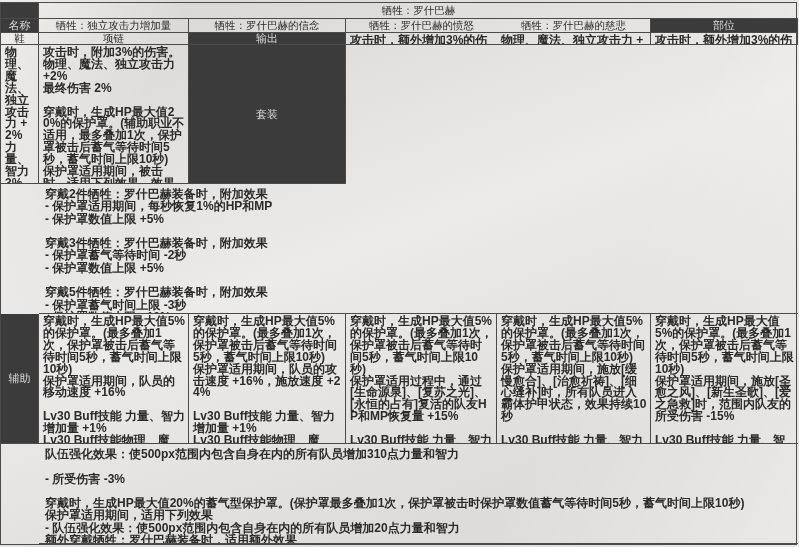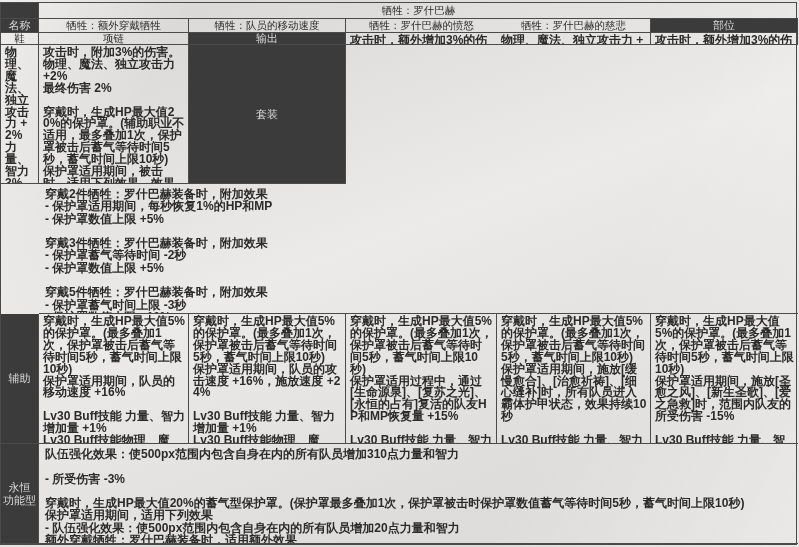--- a/index.html
+++ b/index.html
@@ -65,22 +65,22 @@
 </head>
 <body>
 
 <div class="stage">
   <div class="tbl">
 
     <div class="lab"></div>
     <div class="c head span5">牺牲：罗什巴赫</div>
 
     <div class="lab">名称</div>
-    <div class="c head">牺牲：额外穿戴牺牲</div>
-    <div class="c head">牺牲：队员的移动速度</div>
+    <div class="c head">牺牲：独立攻击力增加量</div>
+    <div class="c head">牺牲：罗什巴赫的信念</div>
     <div class="c head">牺牲：罗什巴赫的愤怒</div>
     <div class="c head">牺牲：罗什巴赫的慈悲</div>
 
     <div class="lab">部位</div>
     <div class="c head">鞋</div>
     <div class="c head">项链</div>
 
     <div class="lab">输出</div>
     <div class="c body">攻击时，额外增加3%的伤害增加量。
 暴击时，额外增加3%的伤害增加量。
@@ -156,22 +156,20 @@
 Lv30 Buff技能 力量、智力增加量 +1%
 Lv30 Buff技能物理、魔法、独立攻击力增加量 +1%
 Lv50 主动技能力量、智力 +37</div>
     <div class="c body">穿戴时，生成HP最大值5%的保护罩。(最多叠加1次，保护罩被击后蓄气等待时间5秒，蓄气时间上限10秒)
 保护罩适用期间，施放[圣愈之风]、[新生圣歌]、[爱之急救]时，范围内队友的所受伤害 -15%
 
 Lv30 Buff技能 力量、智力增加量 +1%
 Lv30 Buff技能物理、魔法、独立攻击力增加量 +1%
 Lv50 主动技能力量、智力 +37</div>
 
-    <div class="lab">永恒
-功能型</div>
     <div class="c body wide span5">队伍强化效果：使500px范围内包含自身在内的所有队员增加310点力量和智力
 
 - 所受伤害 -3%
 
 穿戴时，生成HP最大值20%的蓄气型保护罩。(保护罩最多叠加1次，保护罩被击时保护罩数值蓄气等待时间5秒，蓄气时间上限10秒)
 保护罩适用期间，适用下列效果
 - 队伍强化效果：使500px范围内包含自身在内的所有队员增加20点力量和智力
 额外穿戴牺牲：罗什巴赫装备时，适用额外效果
 - 保护罩数值上限 +5%。(最多叠加4次，从穿戴2件开始适用)</div>
 

